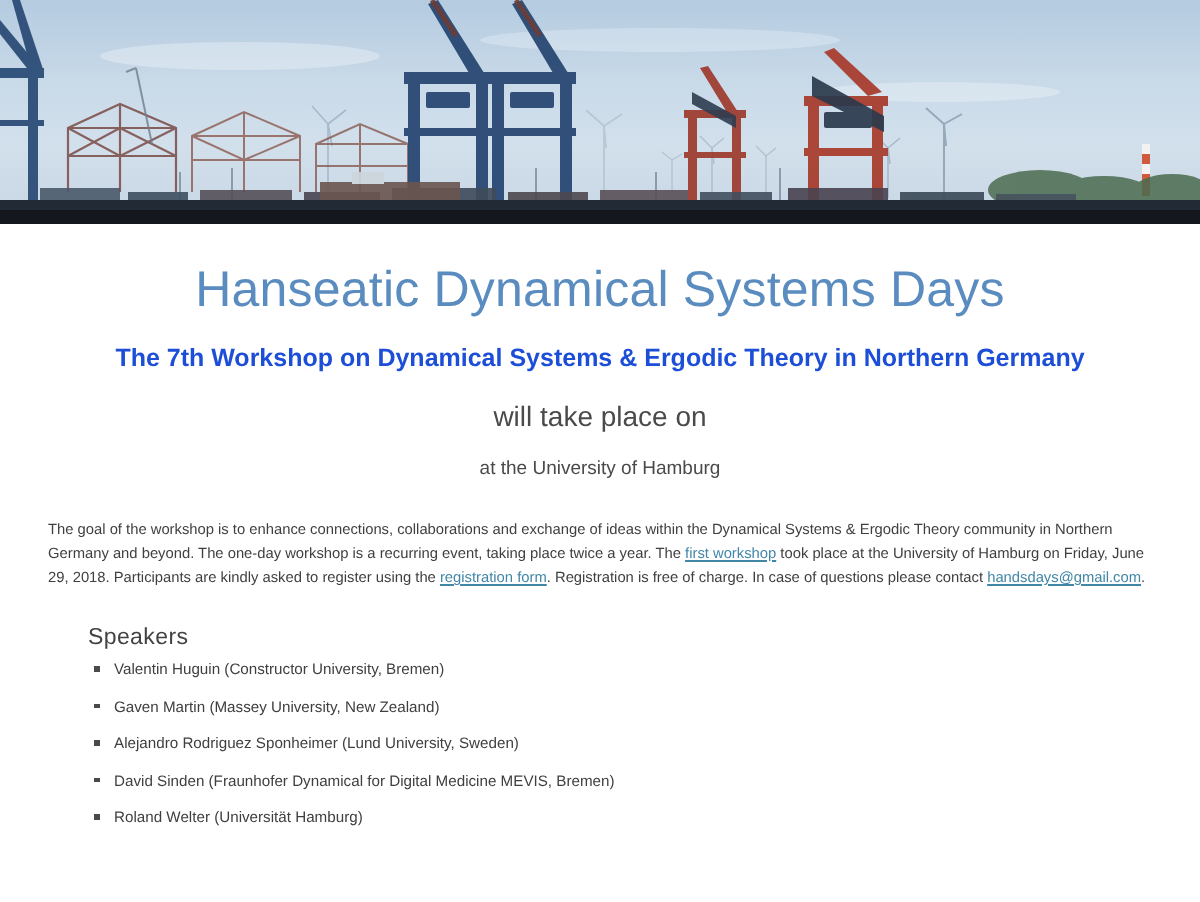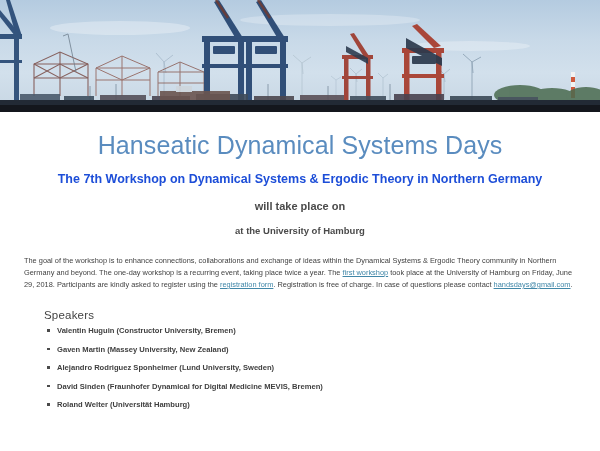--- a/index.html
+++ b/index.html
@@ -54,37 +54,35 @@
   .subtitle {
     text-align: center;
     color: #1d4ed8;
     font-size: 12.5px;
     font-weight: 700;
     margin: 12px 0 0 0;
   }
   .plainline {
     text-align: center;
     color: #4a4a4a;
-    font-size: 11px;
+    font-size: 14px;
     margin: 14px 0 0 0;
-    font-weight: bold;
   }
   .dateline {
     text-align: center;
     color: #3d7cb5;
     font-size: 14px;
     font-weight: 600;
     margin: 14px 0 0 0;
   }
   .venueline {
     text-align: center;
     color: #4a4a4a;
     font-size: 9.5px;
     margin: 13px 0 0 0;
-    font-weight: bold;
   }
 
   .body-wrap {
     padding: 0 24px;
     margin-top: 19px;
   }
   .intro {
     font-size: 7.4px;
     line-height: 1.62;
     color: #3f3f3f;
@@ -103,21 +101,20 @@
     font-weight: 400;
     color: #434343;
     margin: 18px 0 6px 0;
     letter-spacing: 0.2px;
   }
 
   ul.speakers {
     list-style: none;
     margin: 0;
     padding: 0;
-    font-weight: bold;
   }
   ul.speakers li {
     font-size: 7.6px;
     line-height: 1;
     color: #3f3f3f;
     padding: 0 0 0 13px;
     margin: 0 0 11px 0;
     position: relative;
   }
   ul.speakers li:before {

